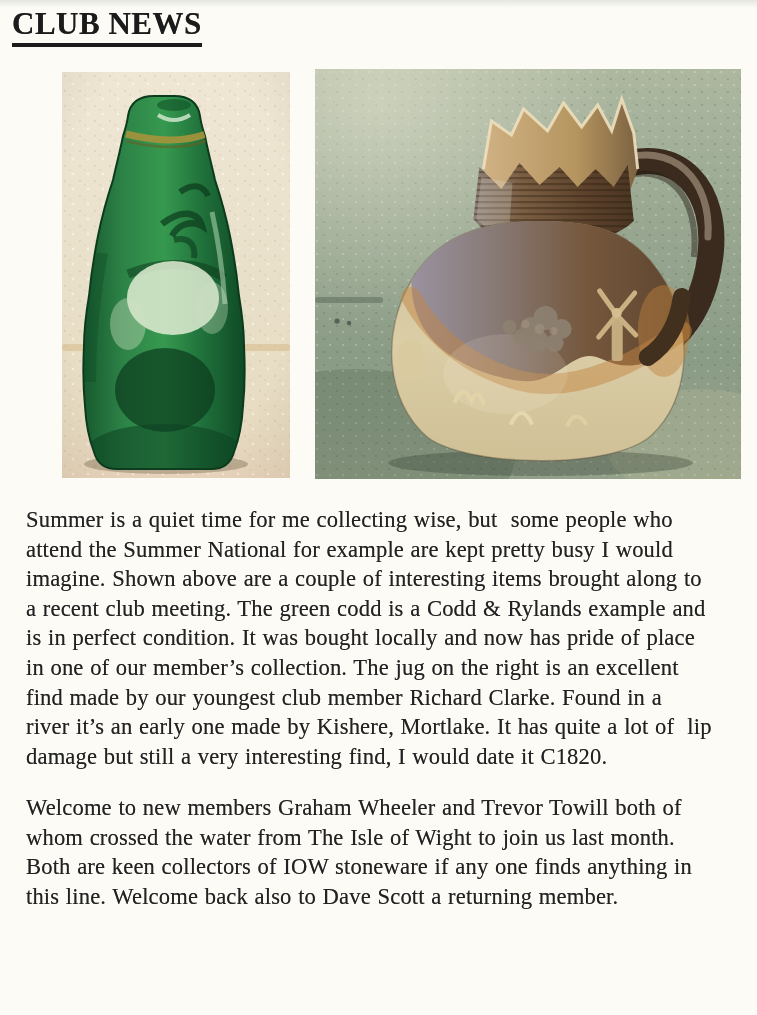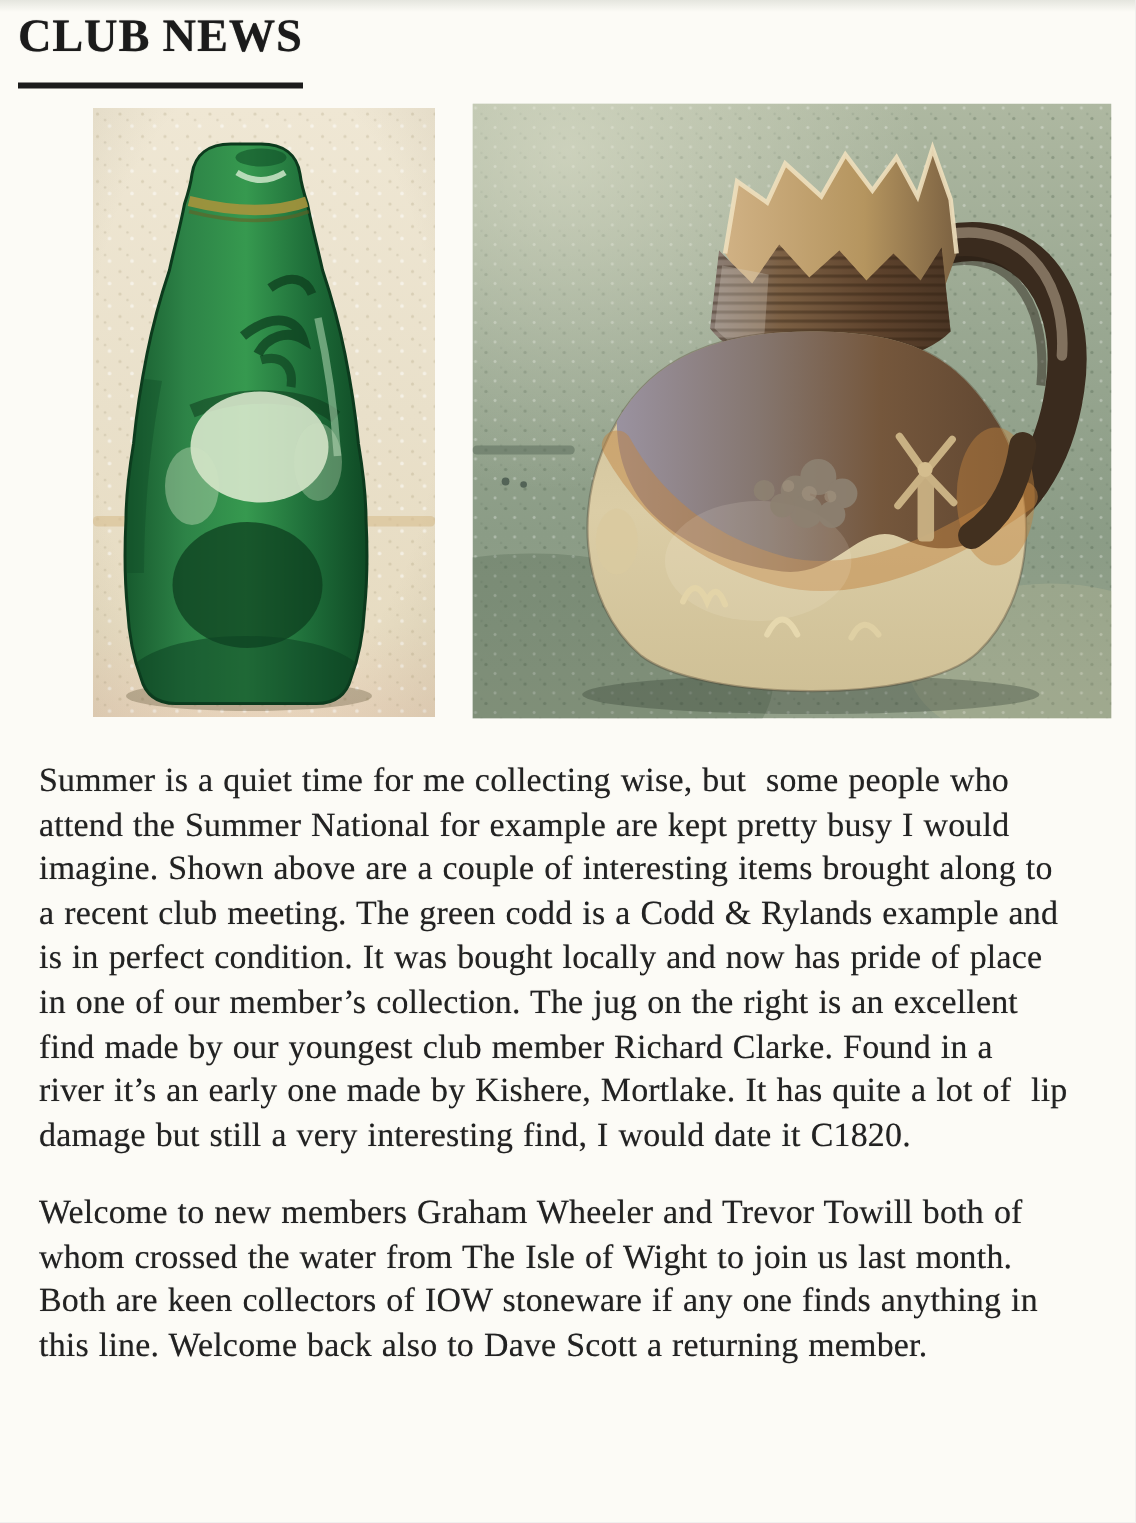--- a/index.html
+++ b/index.html
@@ -15,21 +15,21 @@
     content:""; position:absolute; left:0; top:0; right:0; height:8px;
     background:linear-gradient(to bottom, rgba(175,180,168,.30), rgba(175,180,168,0));
     pointer-events:none;
   }
   .title {
     position:absolute; left:12px; top:6px; margin:0;
     font-size:31px; font-weight:bold; color:#1b1b1b;
     letter-spacing:0.5px; line-height:36px;
     display:inline-block;
     border-bottom:4px solid #1c1c1c;
-    padding-bottom:13px;
+    padding-bottom:1px;
     text-shadow:0 0 0.6px rgba(20,20,20,.6);
   }
   figure.photo { position:absolute; margin:0; padding:0; }
   figure.photo svg { display:block; width:100%; height:100%; }
   .photo-left  { left:62px;  top:72px; width:228px; height:406px; }
   .photo-right { left:315px; top:69px; width:426px; height:410px; }
   p.bodytext {
     position:absolute; left:10px; width:745px; margin:16px;
     font-size:22.6px; line-height:29.6px; color:#222;
     white-space:pre-wrap;

